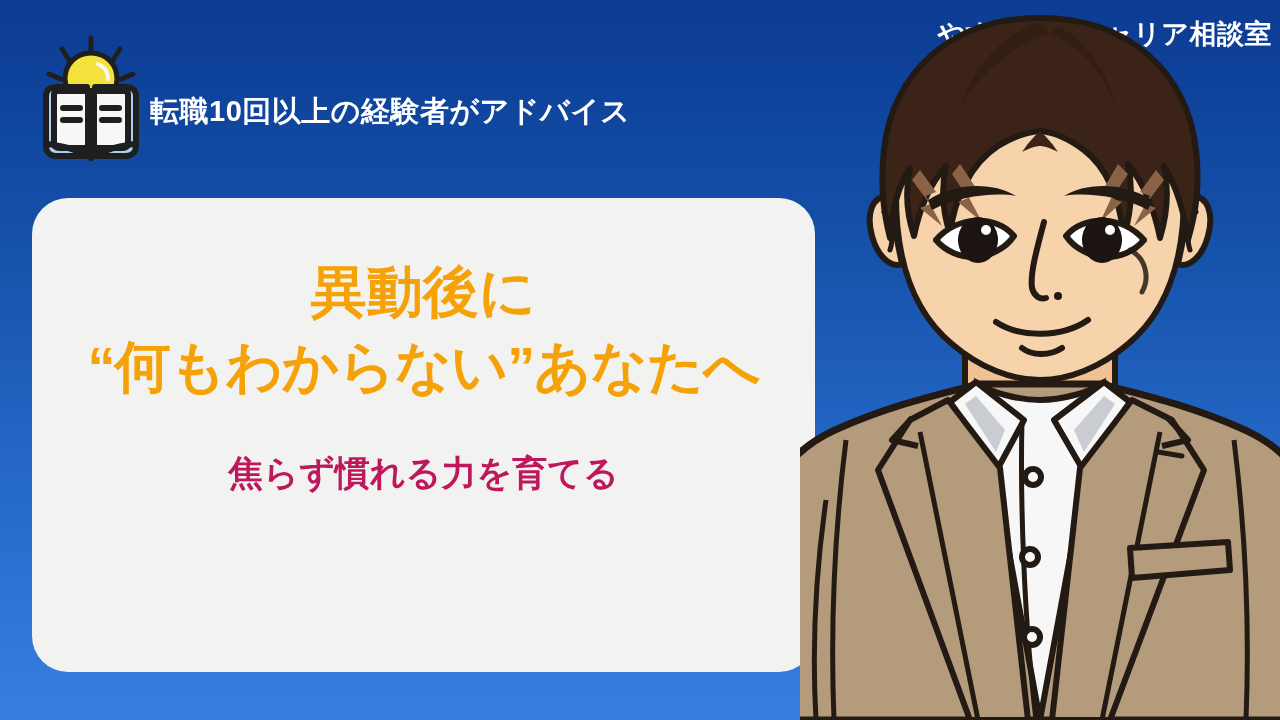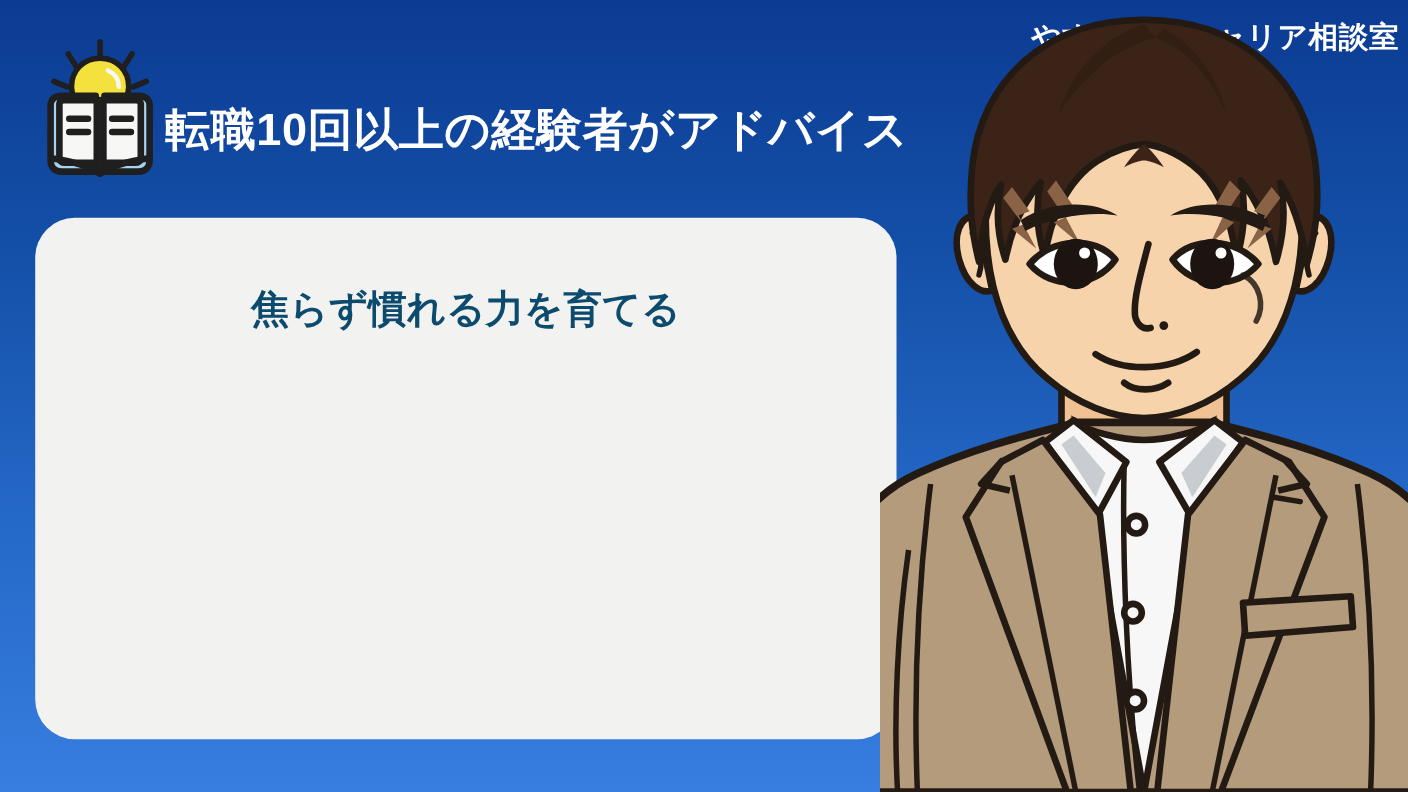--- a/index.html
+++ b/index.html
@@ -15,21 +15,21 @@
 
   
   #header-row {
     position:absolute; left:0; top:0; width:1280px; height:176px;
   }
   #brand-icon {
     position:absolute; left:32px; top:34px; width:118px; height:130px;
   }
   #header-title {
     position:absolute; left:150px; top:96px;
-    font-size:41px; font-weight:700; color:#ffffff;
+    font-size:29px; font-weight:700; color:#ffffff;
     letter-spacing:0.5px; white-space:nowrap;
     line-height:1.1;
   }
   #channel-name {
     position:absolute; right:8px; top:16px;
     font-size:27px; font-weight:700; color:#ffffff;
     letter-spacing:0.5px; white-space:nowrap;
   }
 
   
@@ -42,23 +42,23 @@
   #card-title {
     margin-top:56px;
     text-align:center;
     color:#f5a208;
     font-size:56px; font-weight:700; line-height:1.34;
     letter-spacing:0px;
     white-space:nowrap;
   }
   #card-title .l2 { letter-spacing:-1px; }
   #card-subtitle {
-    margin-top:57px;
+    margin-top:42px;
     text-align:center;
-    color:#0c4a6e;
+    color:#be185d;
     font-size:35px; font-weight:700; line-height:1.52;
     white-space:nowrap;
   }
 
   
   #character {
     position:absolute; left:800px; top:0; width:480px; height:720px;
     pointer-events:none;
   }
 </style>
@@ -106,20 +106,24 @@
         <path d="M16 110 C30 112 48 116 59 124 C70 116 88 112 102 110" fill="none" stroke="#1f1f1f" stroke-width="6" stroke-linejoin="round" stroke-linecap="round"></path>
       </svg>
     </div>
 
     <div id="header-title">転職10回以上の経験者がアドバイス</div>
 
     <div id="channel-name">やす先輩のキャリア相談室</div>
   </div>
 
   <div id="card">
+    <div id="card-title">
+      <div class="l1">異動後に</div>
+      <div class="l2">“何もわからない”あなたへ</div>
+    </div>
     <div id="card-subtitle">
       <div>焦らず慣れる力を育てる</div>
     </div>
   </div>
 
   <div id="character">
     <svg viewBox="0 0 480 720" width="480" height="720" aria-hidden="true">
       <defs>
         <clipPath id="clipFrame">
             <rect x="0" y="0" width="480" height="720"></rect>

